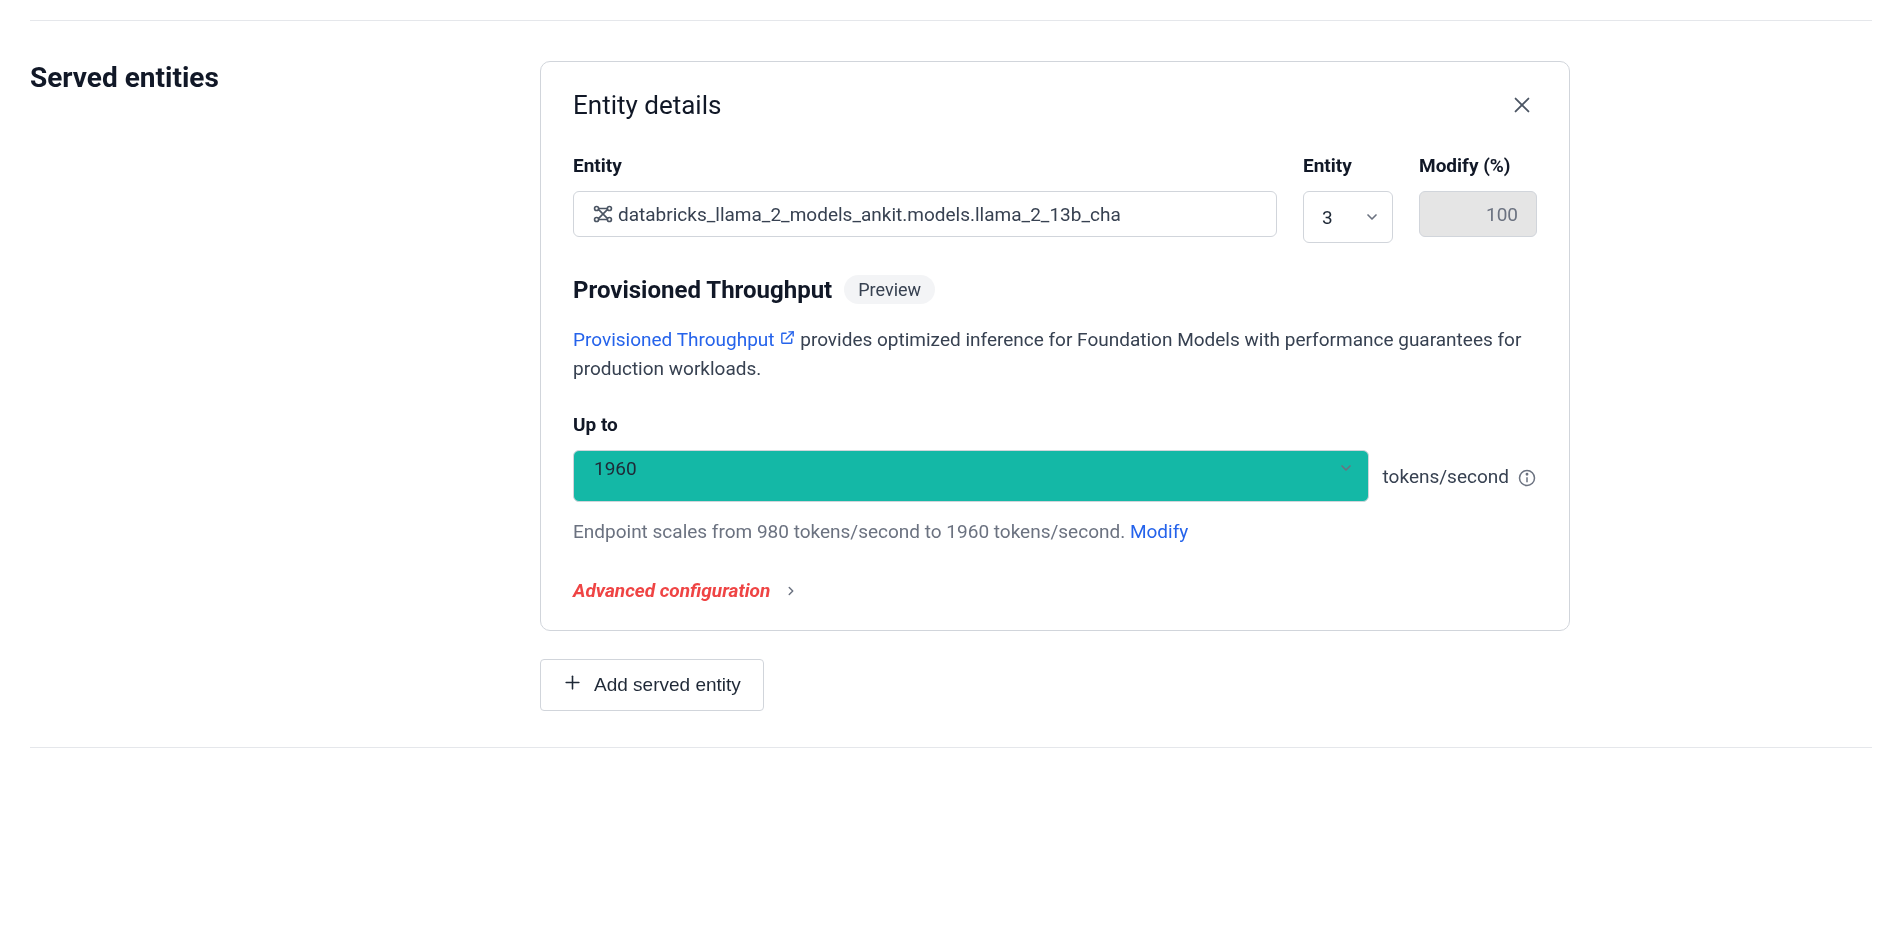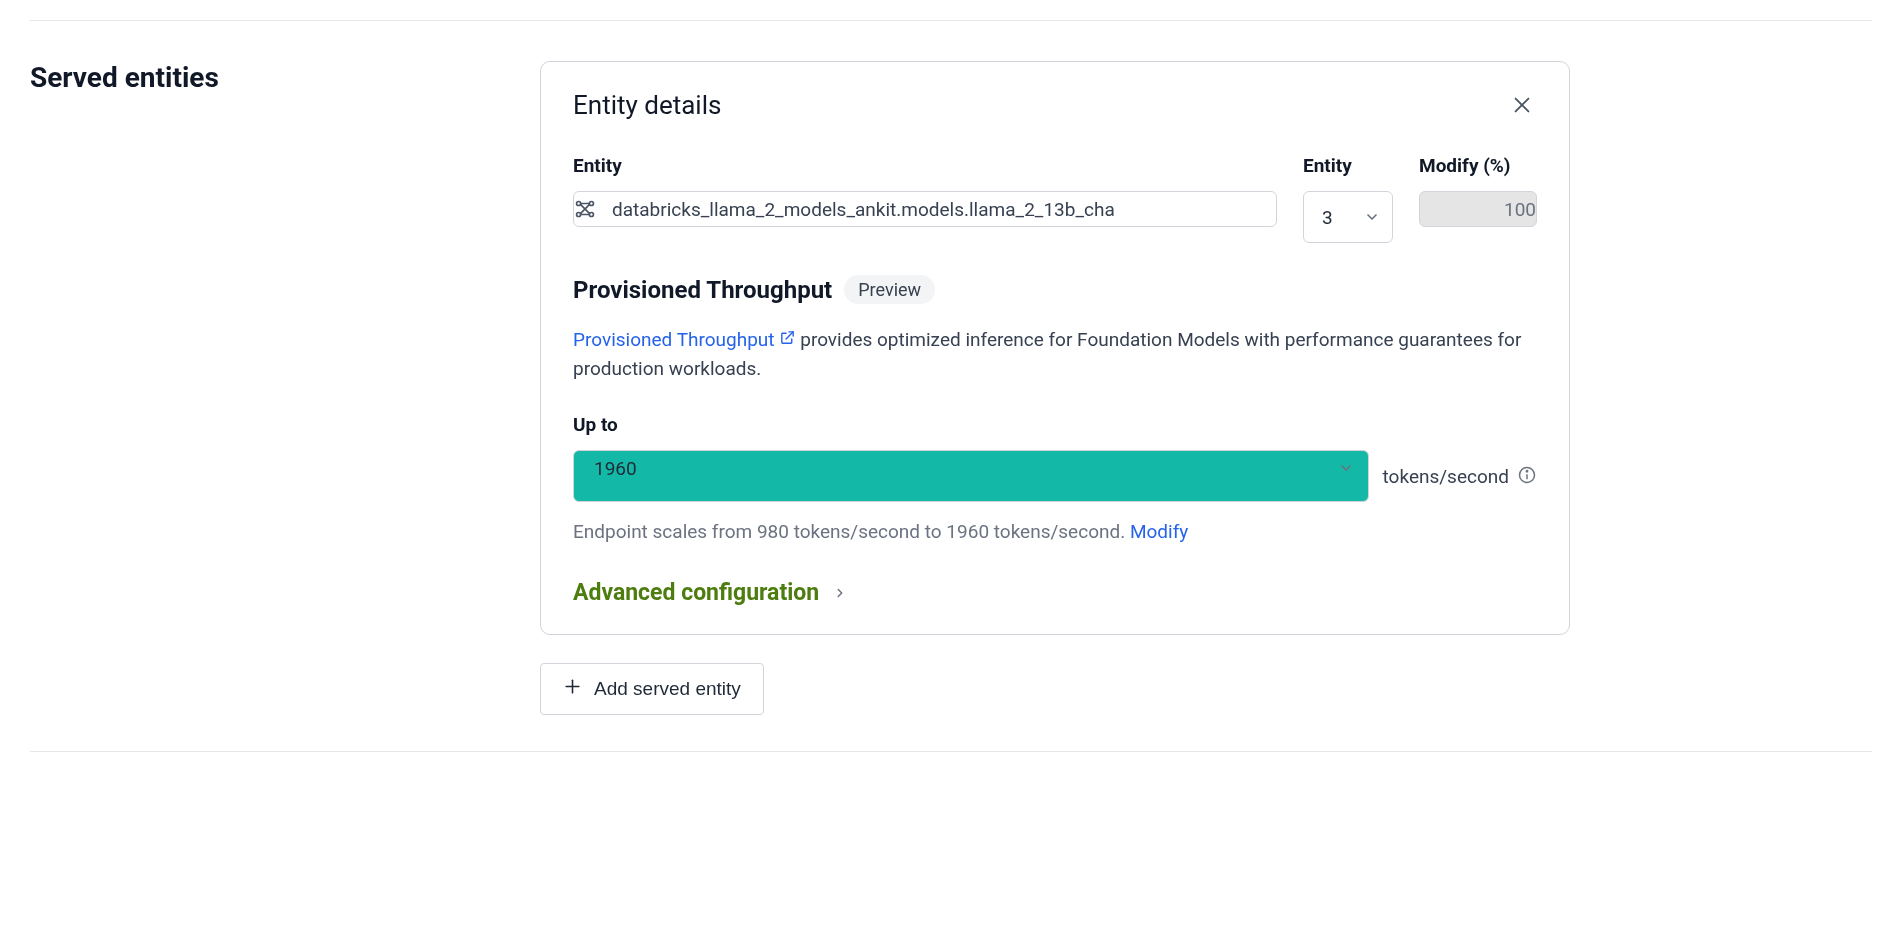--- a/index.html
+++ b/index.html
@@ -80,27 +80,27 @@
     .field-label {
       font-size: 19px;
       font-weight: 700;
       color: #111827;
       margin-bottom: 14px;
       display: block;
     }
     .input-box {
       border: 1px solid #d1d5db;
       border-radius: 6px;
-      height: 36px;
-      display: flex;
-      align-items: center;
-      padding: 0 0;
+      height: 46px;
+      display: flex;
+      align-items: center;
+      padding: 0 18px;
       font-size: 19px;
       background: #fff;
-      gap: 16px;
+      gap: 4px;
       overflow: hidden;
       white-space: nowrap;
     }
     .input-box.disabled {
       background: #e5e5e5;
       color: #6b7280;
       justify-content: flex-end;
     }
     .entity-icon {
       flex-shrink: 0;
@@ -191,21 +191,21 @@
       display: flex;
       align-items: center;
       justify-content: space-between;
       padding: 0 14px 16px 20px;
       font-size: 19px;
       background: #14b8a6;
       cursor: pointer;
     }
     .unit-label {
       display: flex;
-      align-items: flex-start;
+      align-items: flex-end;
       gap: 8px;
       font-size: 19px;
       color: #374151;
     }
     .info-icon {
       display: flex;
       align-items: center;
       color: #6b7280;
     }
     .info-icon svg {
@@ -217,23 +217,24 @@
       color: #6b7280;
       margin-bottom: 36px;
     }
     .advanced-row {
       display: flex;
       align-items: center;
       gap: 14px;
       cursor: pointer;
     }
     .advanced-label {
-      font-size: 23px;
+      font-size: 19px;
       font-weight: 700;
-      color: #4d7c0f;
+      color: #ef4444;
+      font-style: italic;
     }
     .chevron-right {
       color: #6b7280;
       display: flex;
       align-items: center;
     }
     .chevron-right svg {
       width: 14px;
       height: 14px;
     }

